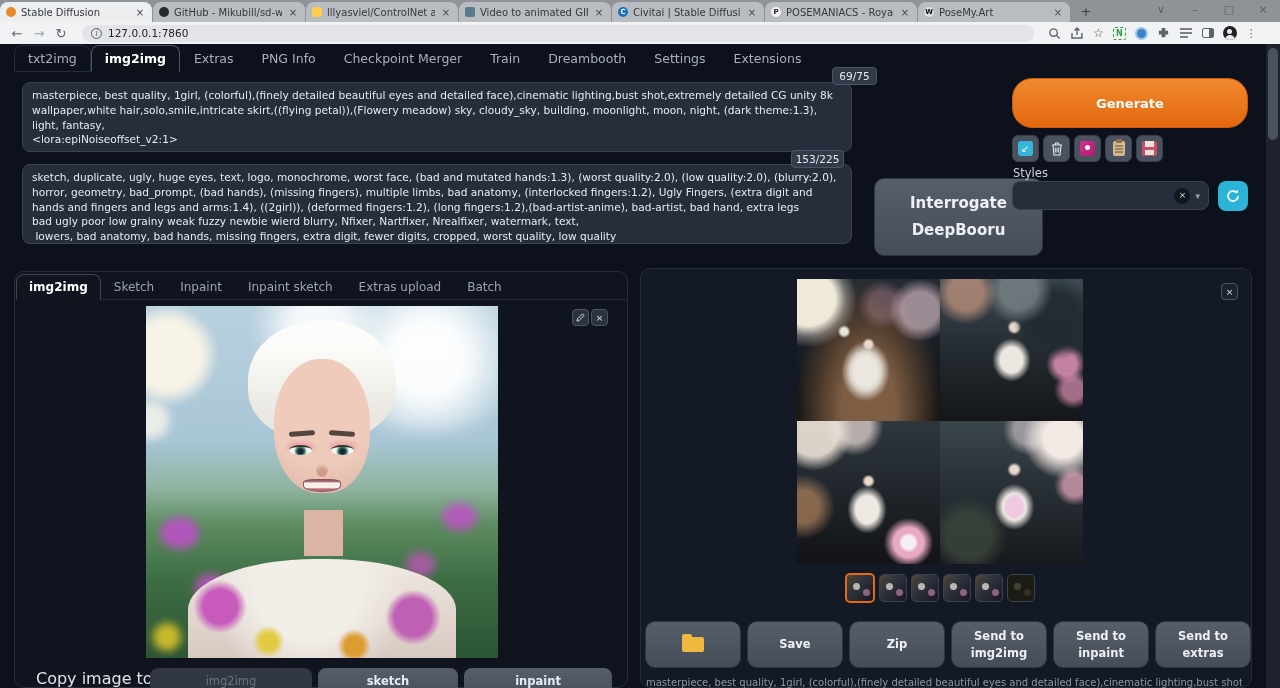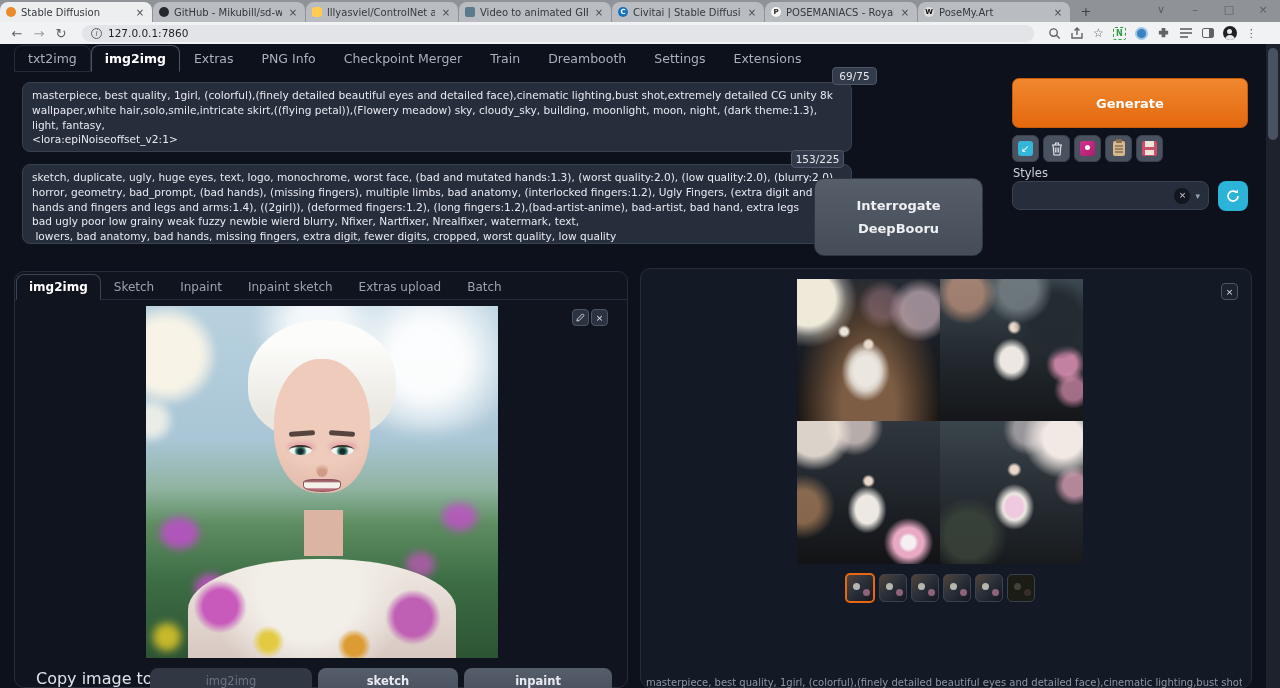--- a/index.html
+++ b/index.html
@@ -49,23 +49,23 @@
   #neg-prompt { left:22px; top:164px; width:830px; height:80px; }
   .counter { position:absolute; background:#333b4b; border:1px solid #4d5566; border-radius:4px;
     color:#e5e7eb; font-size:10.5px; text-align:center; line-height:16px; }
   #counter1 { left:799px; top:67px; width:45px; height:18px;margin-left:33px; }
   #counter2 { left:791px; top:150px; width:53px; height:18px; }
 
   .gbtn { position:absolute; background:linear-gradient(180deg,#565e6a,#454d59); border:1px solid #30363f;
     border-radius:10px; color:#eef0f3; font-weight:bold; display:flex; align-items:center; justify-content:center;
     text-align:center; }
   #btn-clip { left:862px; top:82px; width:142px; height:74px; font-size:13px; }
-  #btn-deepbooru { left:814px; top:178px; width:169px; height:78px; font-size:13px; line-height:1.8; }
+  #btn-deepbooru { left:874px; top:178px; width:169px; height:78px; font-size:15px; line-height:1.8; }
   #btn-generate { left:1012px; top:78px; width:236px; height:50px; background:linear-gradient(180deg,#f0882f,#e4680e);
-    border:1px solid #c85a0c; border-radius:7px; color:#fff; font-weight:bold; font-size:13px;
+    border:1px solid #c85a0c; border-radius:20px; color:#fff; font-weight:bold; font-size:13px;
     display:flex; align-items:center; justify-content:center; position:absolute; }
 
   .toolrow { position:absolute; left:1012px; top:135px; display:flex; gap:4px; }
   .toolbtn { width:27px; height:27px; background:#4a5260; border:1px solid #3a414d; border-radius:6px;
     display:flex; align-items:center; justify-content:center; }
   .ic-paste { width:15px; height:15px; border-radius:3px; background:#35b5d9; color:#fff; font-size:10px;
     text-align:center; line-height:15px; }
   .ic-palette { width:15px; height:15px; border-radius:3px; background:linear-gradient(135deg,#d8308e,#a81e6e); position:relative; }
   .ic-palette::after { content:""; position:absolute; left:5px; top:4px; width:5px; height:5px; border-radius:50%; background:#fff; }
   .ic-clip { width:12px; height:15px; background:#d9b98c; border-radius:2px; position:relative; }
@@ -412,19 +412,29 @@
 
   <div class="thumbs">
     <div class="thumb sel"></div>
     <div class="thumb"></div>
     <div class="thumb"></div>
     <div class="thumb"></div>
     <div class="thumb"></div>
     <div class="thumb dark"></div>
   </div>
 
+  <div class="galbtns">
+    <div class="galbtn">
+        <span class="folder"></span>
+      </div>
+    <div class="galbtn">Save</div>
+    <div class="galbtn">Zip</div>
+    <div class="galbtn">Send to img2img</div>
+    <div class="galbtn">Send to inpaint</div>
+    <div class="galbtn">Send to extras</div>
+  </div>
   <div id="info-text">masterpiece, best quality, 1girl, (colorful),(finely detailed beautiful eyes and detailed face),cinematic lighting,bust shot,extremely detailed CG</div>
 
   <div class="scrollbar">
     <div class="sthumb"></div>
   </div>
 
 </div>
 
 </body></html>

